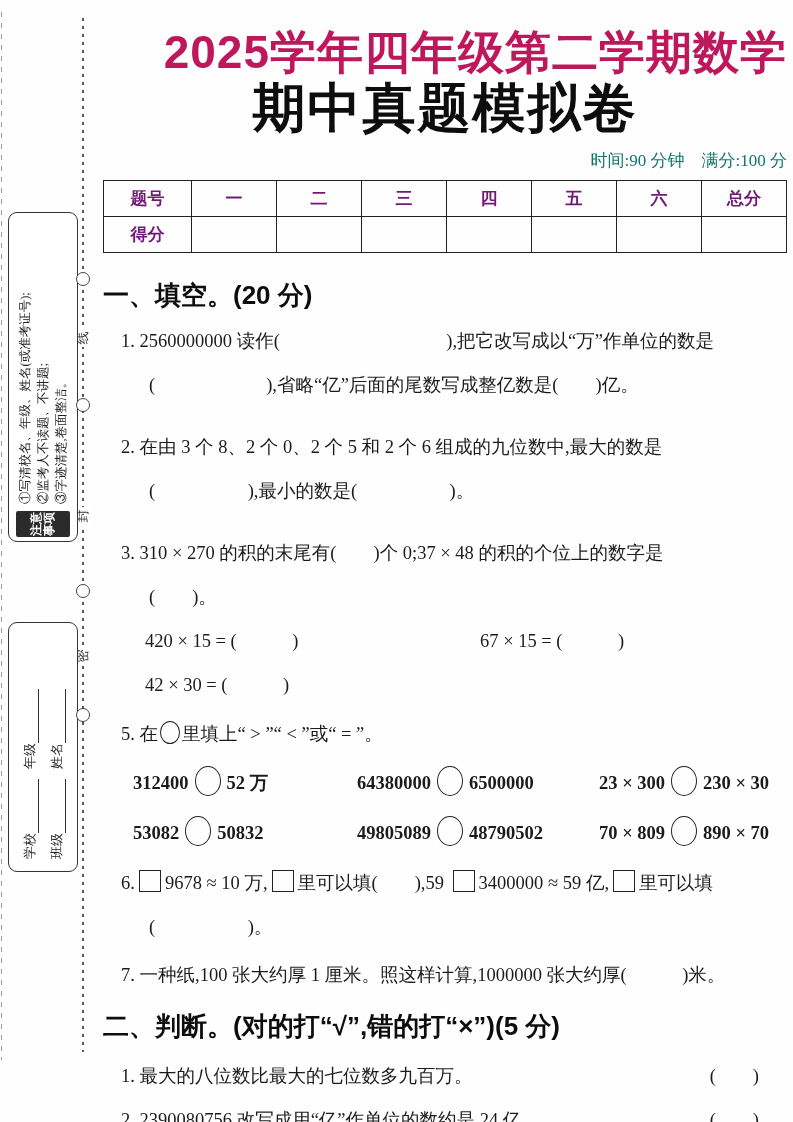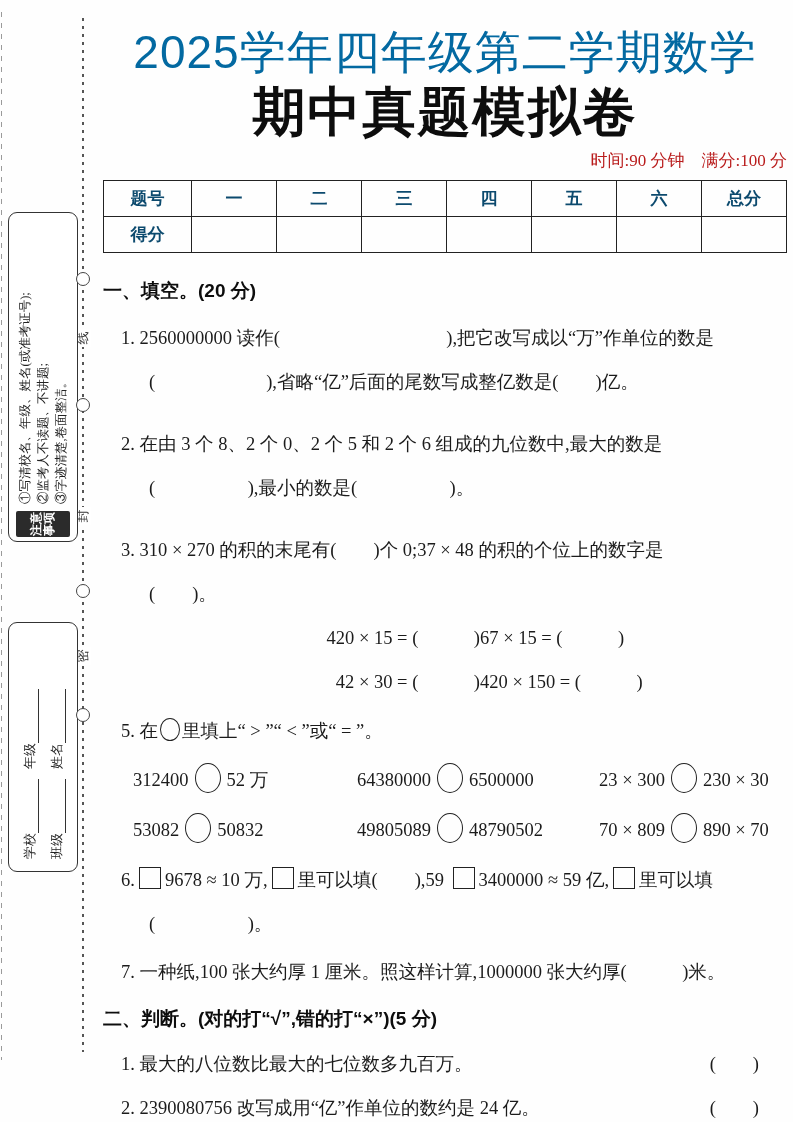--- a/index.html
+++ b/index.html
@@ -45,44 +45,44 @@
     border:1.5px solid #333;border-radius:9px;background:#fff;
     transform:rotate(-90deg);display:flex;flex-direction:column;justify-content:center;
     gap:9px;font-size:13px;color:#222;
   }
   .info-row{display:flex;align-items:flex-end;padding:0 12px;gap:10px;}
   .info-field{display:flex;align-items:flex-end;}
   .info-underline{display:inline-block;width:54px;height:13px;border-bottom:1.2px solid #333;}
   
   .main{position:absolute;left:103px;top:26px;width:684px;}
   .title1{
-    font-family:"Liberation Sans","DejaVu Sans",sans-serif;font-weight:normal;
-    font-size:46px;text-align:center;letter-spacing:1px;line-height:1.15;color:#0369a1;
+    font-family:"Liberation Sans","DejaVu Sans",sans-serif;font-weight:bold;
+    font-size:46px;text-align:right;letter-spacing:1px;line-height:1.15;color:#be185d;
   }
   .title2{
-    font-family:Liberation Serif, serif;font-weight:bold;
+    font-family:Liberation Mono, monospace;font-weight:bold;
     font-size:53px;text-align:center;letter-spacing:2px;line-height:1.1;margin-top:4px;color:#0d0d0d;
   }
-  .meta{text-align:right;font-size:17px;margin-top:8px;color:#b91c1c;}
+  .meta{text-align:right;font-size:17px;margin-top:8px;color:#0f766e;}
   table.score{width:100%;border-collapse:collapse;margin-top:8px;table-layout:fixed;}
   table.score td{
     border:1.8px solid #222;height:33px;text-align:center;vertical-align:middle;
-    font-family:"Liberation Sans","DejaVu Sans",sans-serif;font-weight:bold;font-size:17px;color:#0c4a6e;
+    font-family:"Liberation Sans","DejaVu Sans",sans-serif;font-weight:bold;font-size:17px;color:#701a75;
   }
   td.corner{width:85px;}
   .sec{
     font-family:"Liberation Sans","DejaVu Sans",sans-serif;font-weight:bold;
-    font-size:19px;margin-top:25px;color:#0d0d0d;
+    font-size:26px;margin-top:25px;color:#0d0d0d;
   }
   .line{font-size:18.5px;line-height:24px;margin-top:15px;margin-left:18px;}
   .cont{margin-left:46px;}
   .mt20{margin-top:20px;}.mt24{margin-top:24px;}.mt26{margin-top:38px;}
-  .pairrow{display:flex;margin-left:42px;text-align:right;}
+  .pairrow{display:flex;margin-left:42px;}
   .pairrow .p1{width:335px;}
-  .cmprow{display:flex;margin-left:30px;align-items:center;}
+  .cmprow{display:flex;margin-left:30px;align-items:center;font-weight:bold;}
   .cmprow .c1{width:224px;}
   .cmprow .c2{width:242px;}
   .cmp-circle{
     display:inline-block;width:24px;height:28px;border:1.5px solid #222;
     border-radius:50%;vertical-align:-7px;margin:0 6px;
   }
   .cmp-circle.small{width:18px;height:21px;vertical-align:-4px;margin:0 2px;}
   .blank-sq{
     display:inline-block;width:20px;height:20px;border:1.5px solid #222;
     vertical-align:-3px;margin:0 4px;
@@ -163,36 +163,35 @@
       <td></td>
       <td></td>
       <td></td>
       <td></td>
     </tr>
   </tbody>
     </table>
 
   <div class="sec">一、填空。(20 分)</div>
 
-  <div class="line" style="margin-top:22px">1. 2560000000 读作(　　　　　　　　　),把它改写成以“万”作单位的数是</div>
+  <div class="line" style="margin-top:16px">1. 2560000000 读作(　　　　　　　　　),把它改写成以“万”作单位的数是</div>
   <div class="line cont mt20">(　　　　　　),省略“亿”后面的尾数写成整亿数是(　　)亿。</div>
 
   <div class="line mt26">2. 在由 3 个 8、2 个 0、2 个 5 和 2 个 6 组成的九位数中,最大的数是</div>
   <div class="line cont mt20">(　　　　　),最小的数是(　　　　　)。</div>
 
   <div class="line mt26">3. 310 × 270 的积的末尾有(　　)个 0;37 × 48 的积的个位上的数字是</div>
   <div class="line cont mt20">(　　)。</div>
 
   <div class="line pairrow mt20">
     <span class="p1">420 × 15 = (　　　)</span>
     <span>67 × 15 = (　　　)</span>
   </div>
   <div class="line pairrow mt20">
     <span class="p1">42 × 30 = (　　　)</span>
-    <span>420 × 150 = (　　　)</span>
   </div>
 
   <div class="line mt24">
     <span>5. 在</span><span class="cmp-circle small"></span><span>里填上“ &gt; ”“ &lt; ”或“ = ”。</span>
   </div>
   <div class="line cmprow mt20">
     <span class="c1"><span>312400</span><span class="cmp-circle"></span><span>52 万</span></span>
     <span class="c2"><span>64380000</span><span class="cmp-circle"></span><span>6500000</span></span>
     <span><span>23 × 300</span><span class="cmp-circle"></span><span>230 × 30</span></span>
   </div>

